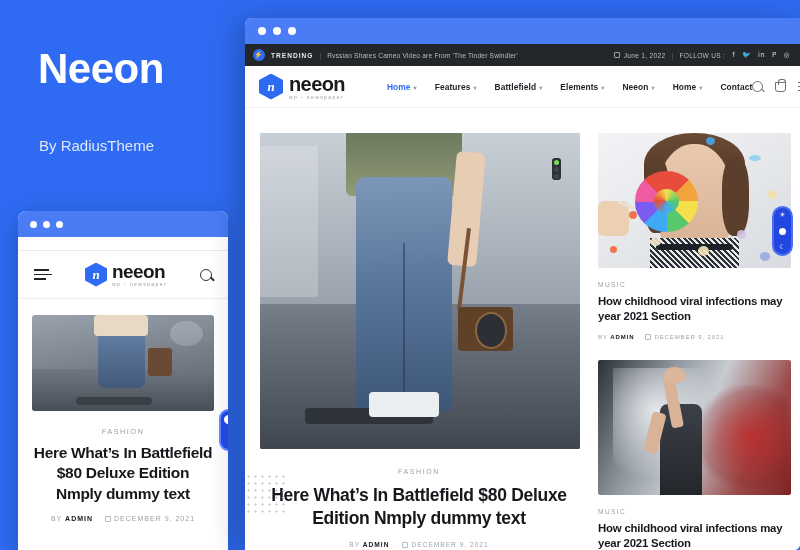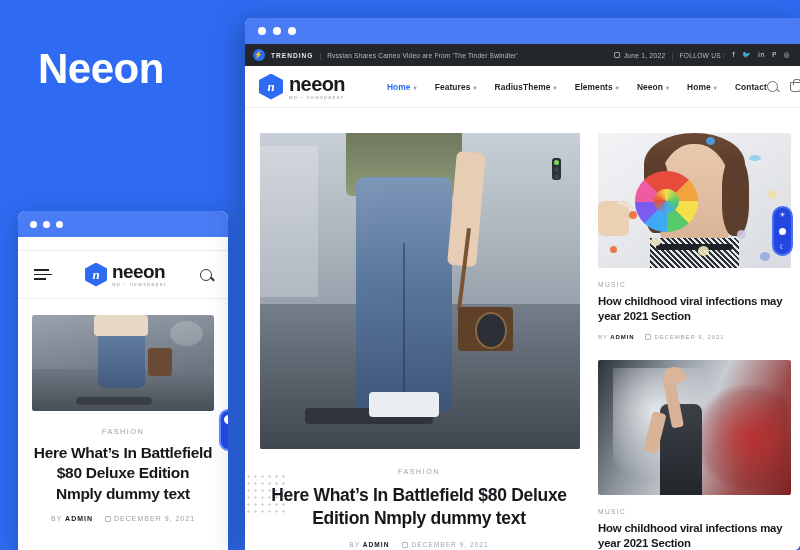--- a/index.html
+++ b/index.html
@@ -218,20 +218,21 @@
   }
   .dtoggle-d .knob { width: 7px; height: 7px; border-radius: 50%; background: #fff; }
 </style>
 </head>
 <body>
 
 <div id="root">
 
   <div class="promo">
     <div class="promo-title">Neeon</div>
+    <div class="promo-by">By RadiusTheme</div>
   </div>
 
   <div class="mobile-win">
     <div class="mobile-chrome">
       <span class="dot"></span>
       <span class="dot"></span>
       <span class="dot"></span>
     </div>
     <div class="mobile-topstrip">
       <span></span>
@@ -303,21 +304,21 @@
       <div class="d-logo">
         <div class="hexmark d-hex"></div>
         <div class="logo-txt">
           <div class="logo-name">neeon</div>
           <div class="logo-tag">wp - newspaper</div>
         </div>
       </div>
       <nav class="d-menu">
         <a href="#" class="active"><span>Home</span><span class="caret">▾</span></a>
         <a href="#"><span>Features</span><span class="caret">▾</span></a>
-        <a href="#"><span>RadiusTheme</span><span class="caret">▾</span></a>
+        <a href="#"><span>Battlefield</span><span class="caret">▾</span></a>
         <a href="#"><span>Elements</span><span class="caret">▾</span></a>
         <a href="#"><span>Neeon</span><span class="caret">▾</span></a>
         <a href="#"><span>Home</span><span class="caret">▾</span></a>
         <a href="#"><span>Contact</span></a>
       </nav>
       <div class="d-icons">
         <span class="d-mg"></span>
         <span class="d-cart"></span>
         <span class="d-burger">
             <i></i>

